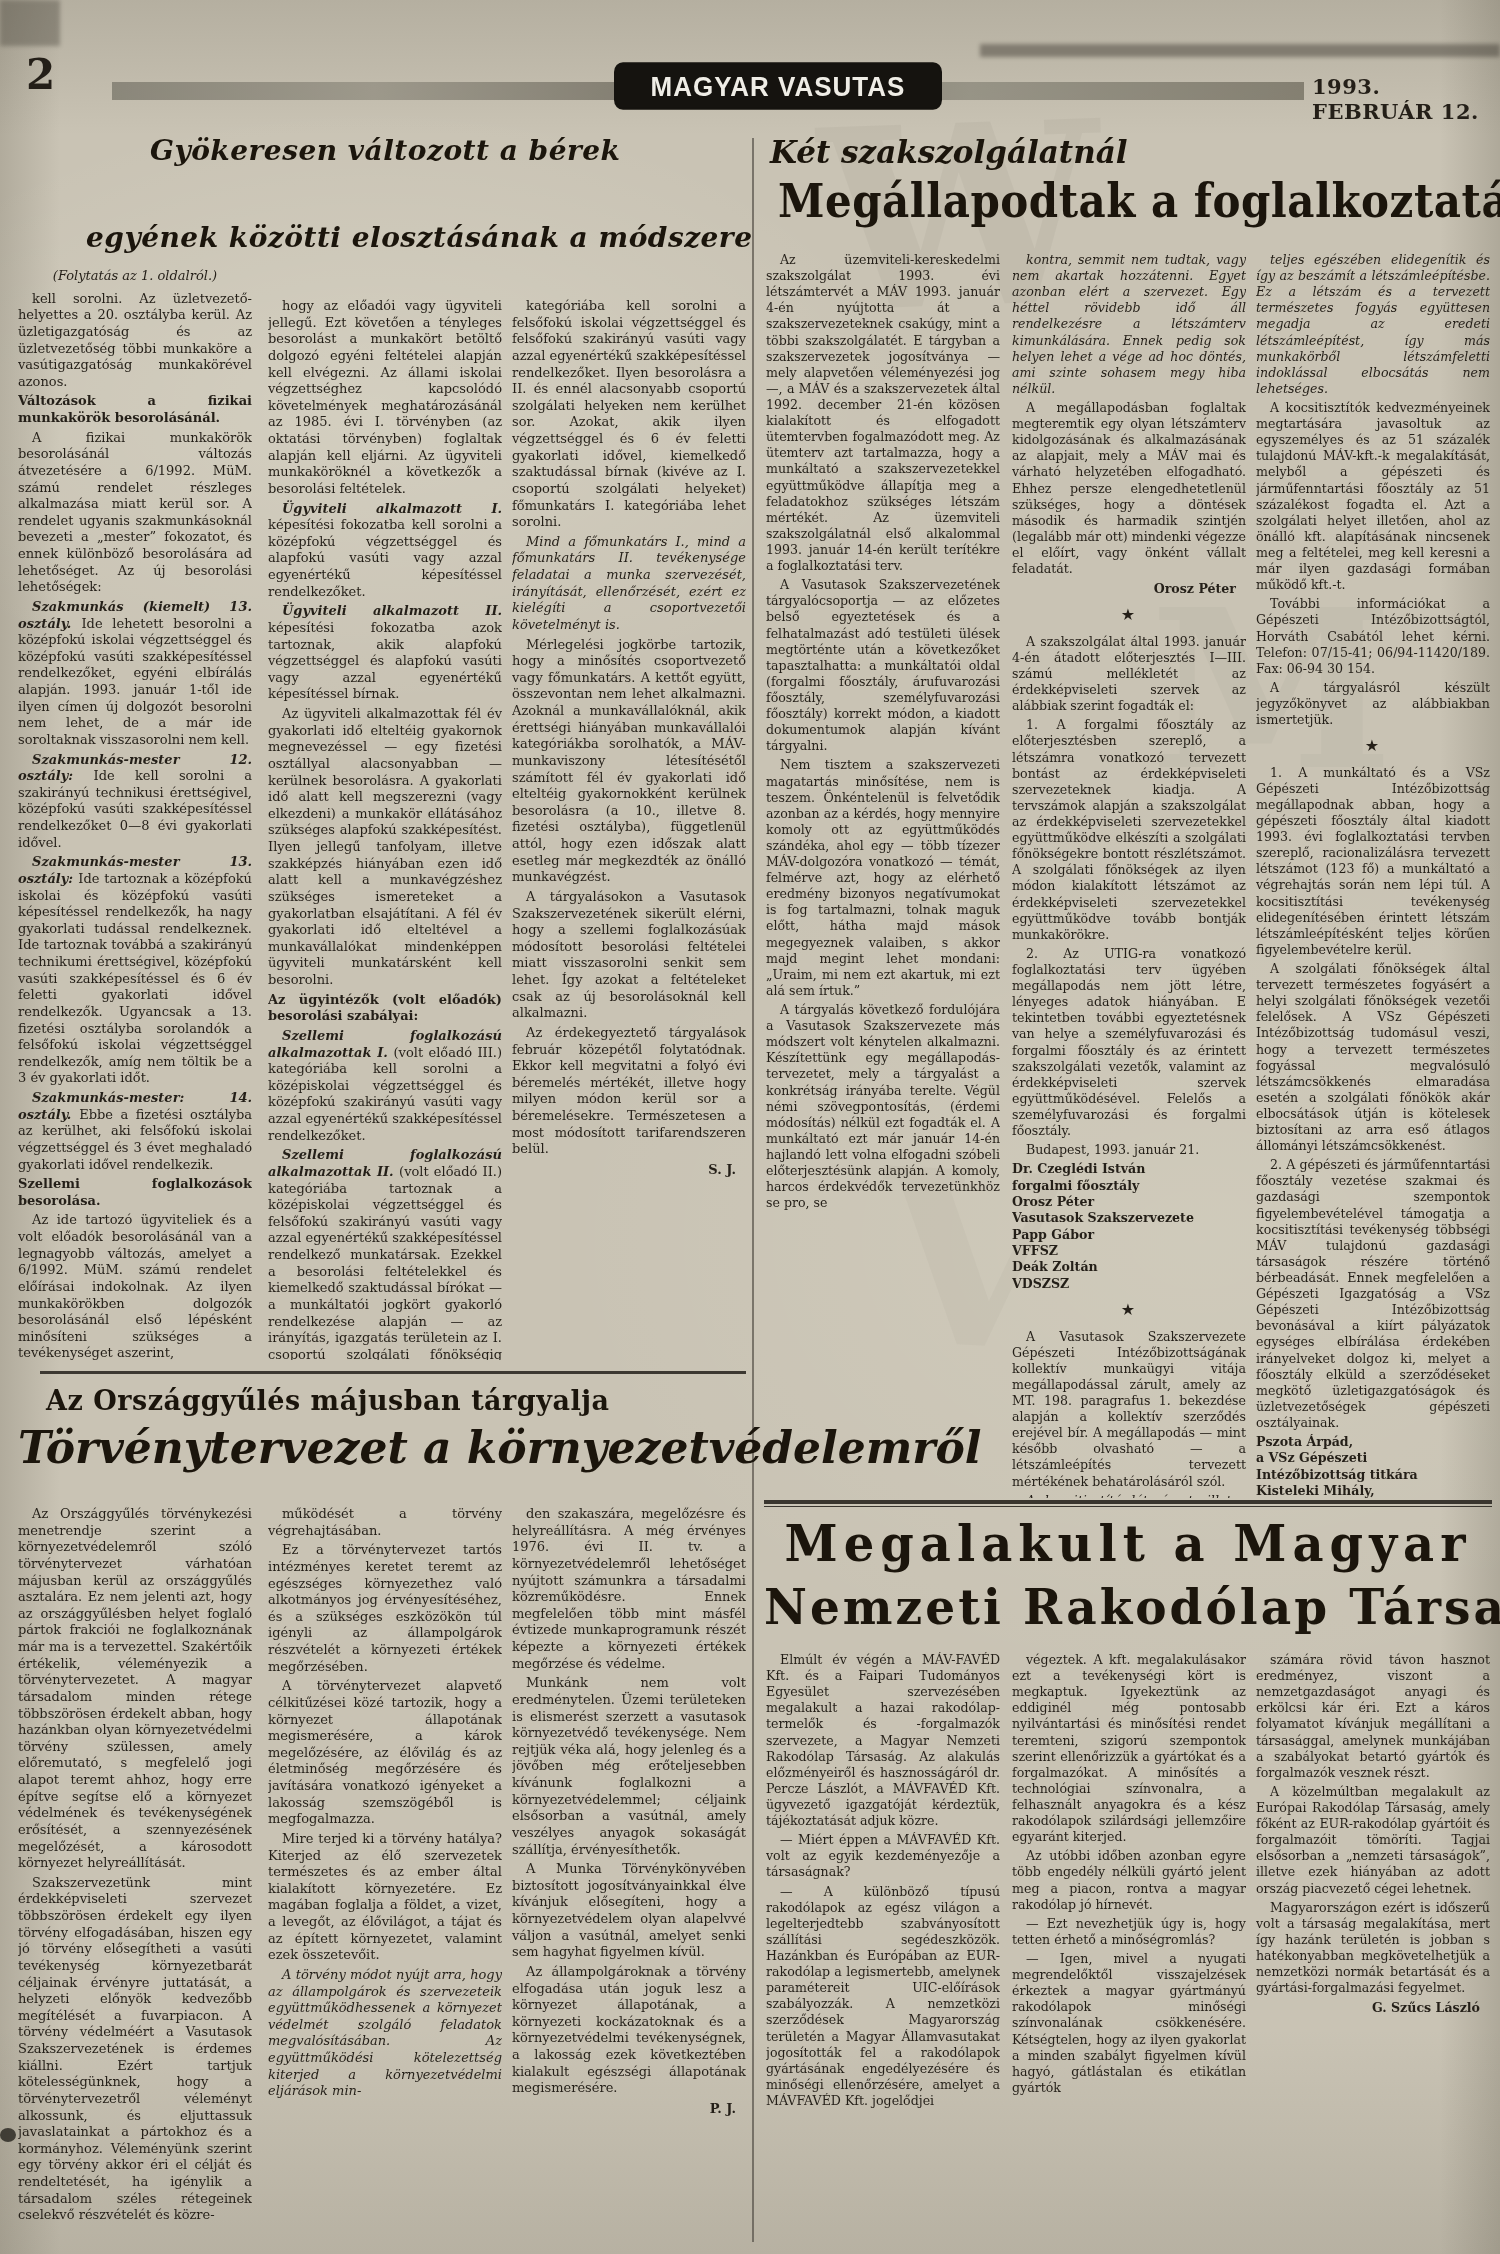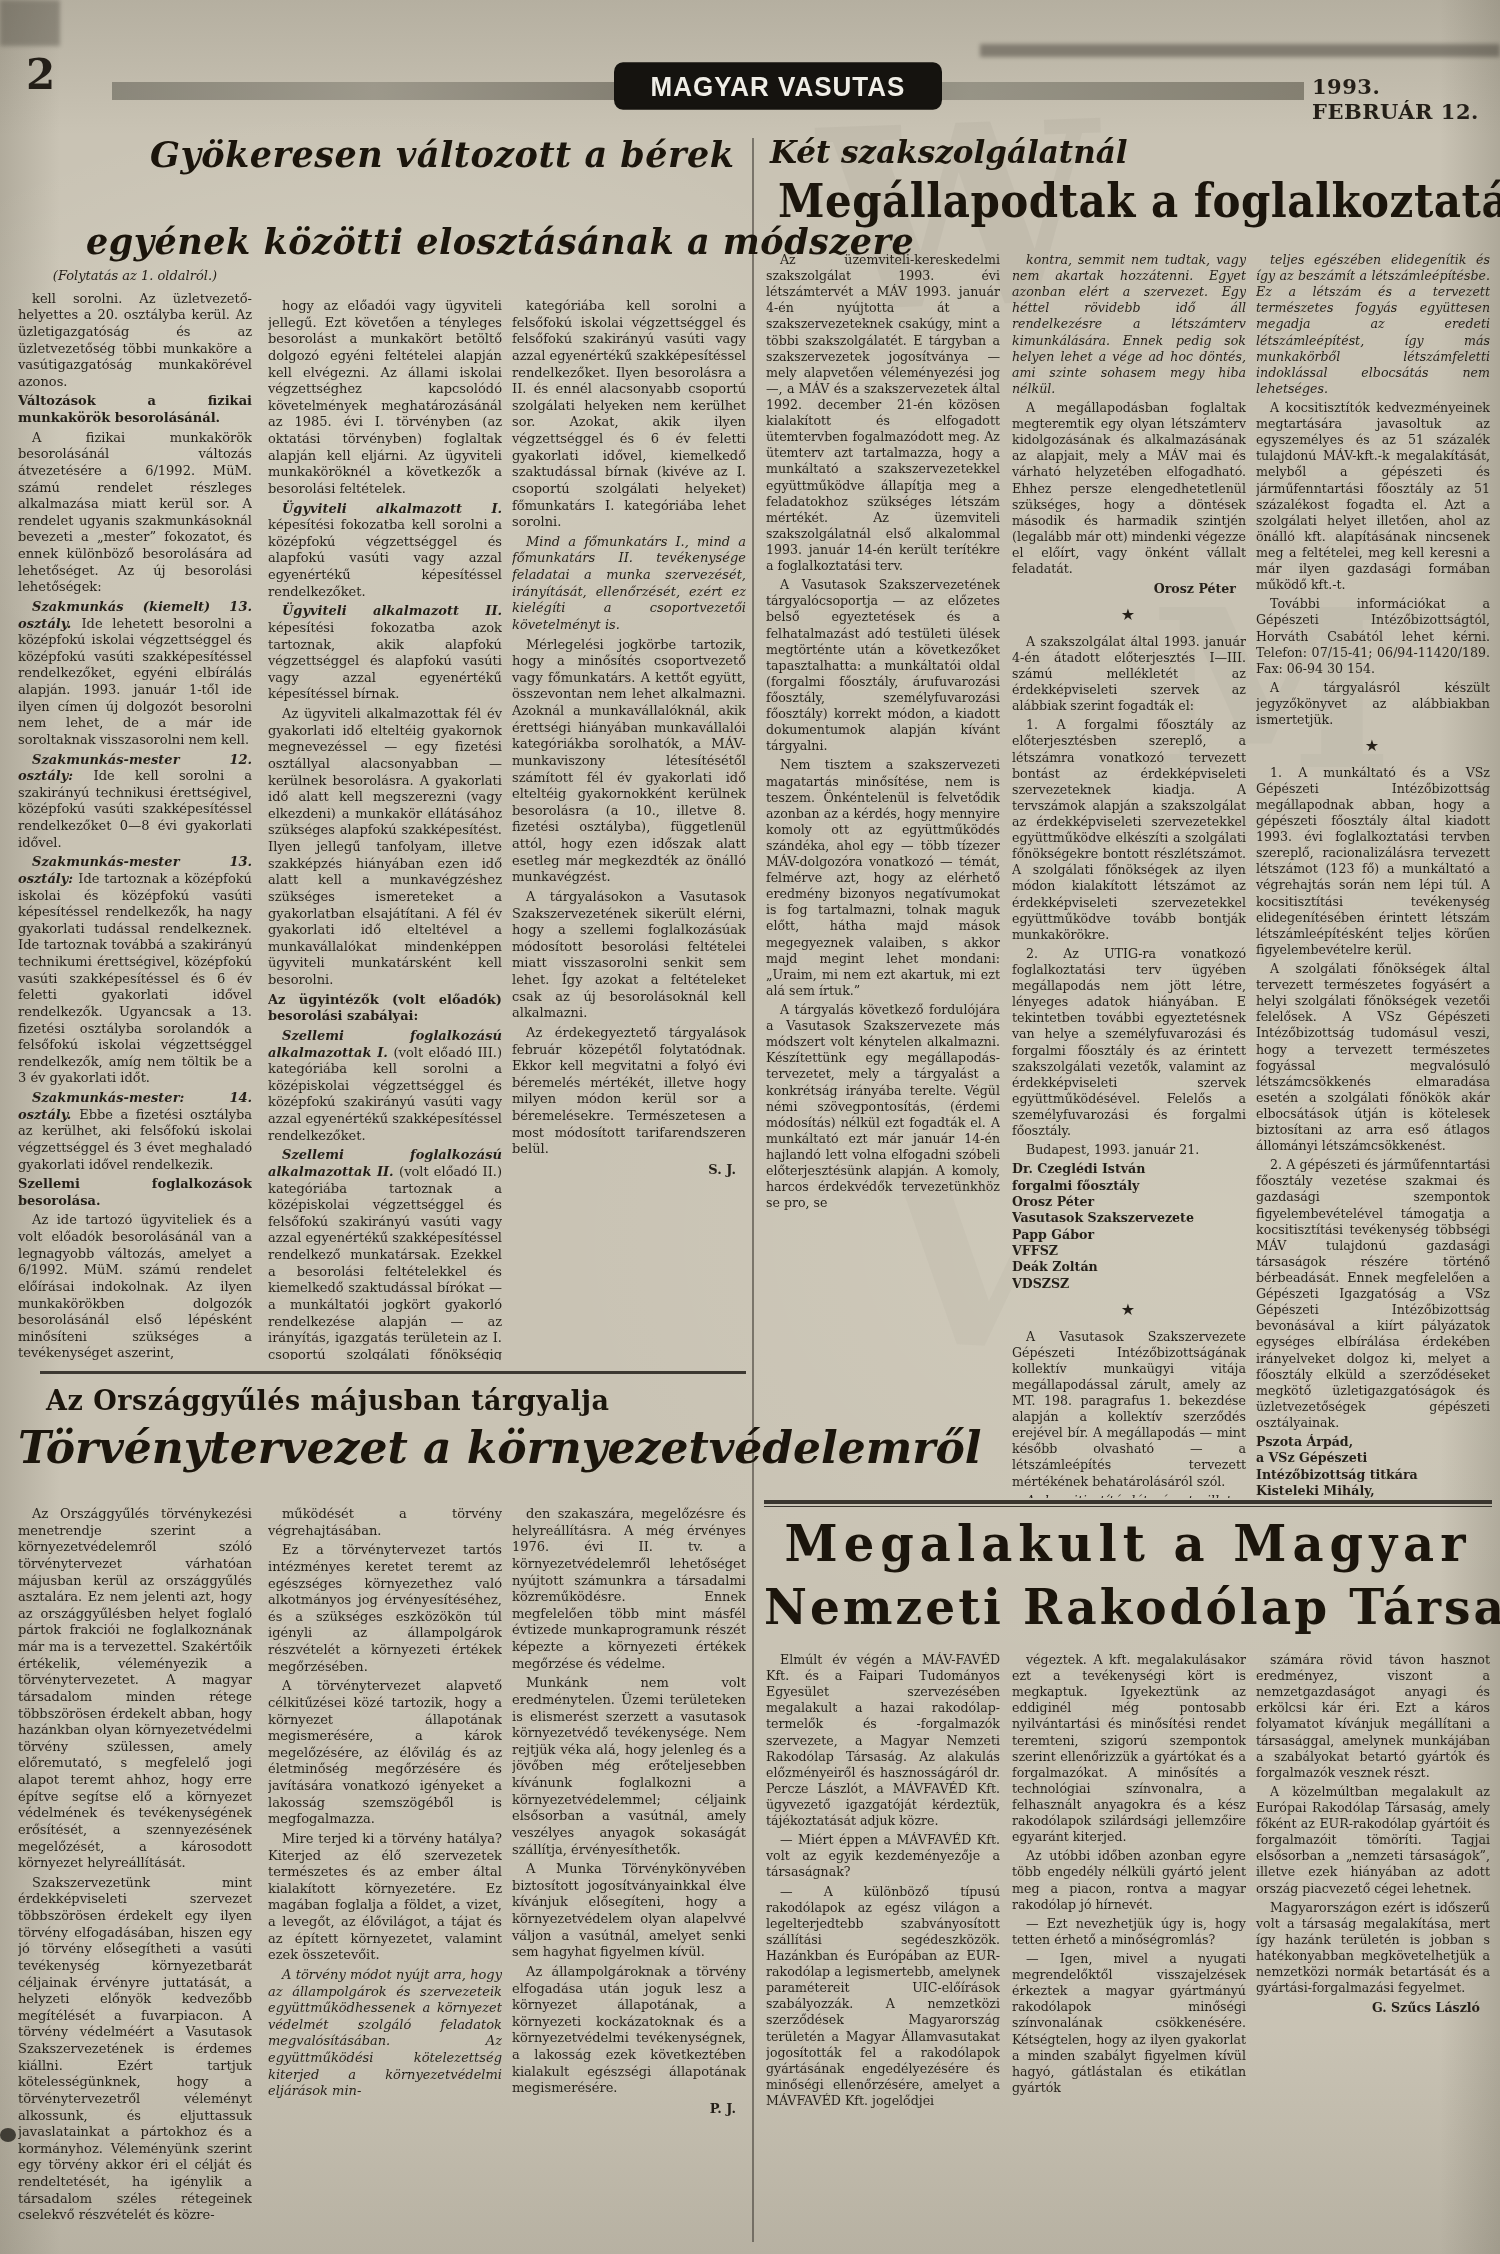--- a/index.html
+++ b/index.html
@@ -26,21 +26,21 @@
     transform:scaleY(1.08);box-shadow:0 0 0 2px #15130f;}
   .date{position:absolute;left:1312px;top:74px;font-size:21px;font-weight:bold;letter-spacing:.5px;}
 
   
   .vrule{position:absolute;left:752px;top:138px;width:2px;height:2104px;background:#4e4a42;opacity:.65;}
   .hrule-env{position:absolute;left:40px;top:1371px;width:706px;height:3px;background:#3c3831;}
   .hrule-pallet{position:absolute;left:764px;top:1500px;width:728px;height:7px;
     border-top:4px solid #3a362f;border-bottom:1px solid #3a362f;box-sizing:border-box;}
 
   
-  .hl-wages{position:absolute;font-style:italic;font-weight:bold;font-size:35px;letter-spacing:.5px;color:#1b150c;white-space:nowrap;}
+  .hl-wages{position:absolute;font-style:italic;font-weight:bold;font-size:28px;letter-spacing:.5px;color:#1b150c;white-space:nowrap;}
   .kicker-emp{position:absolute;left:770px;top:134px;font-style:italic;font-weight:bold;font-size:31px;color:#1b150c;}
   .hl-emp{position:absolute;left:778px;top:174px;width:716px;text-align:center;font-weight:bold;font-size:42px;
     letter-spacing:.5px;transform:scaleY(1.1);transform-origin:top;color:#1b150c;white-space:nowrap;}
   .kicker-env{position:absolute;left:46px;top:1384px;font-weight:bold;font-size:27px;letter-spacing:.5px;transform:scaleY(1.06);transform-origin:top;color:#1b150c;}
   .hl-env{position:absolute;left:18px;top:1422px;width:734px;text-align:center;font-style:italic;font-weight:bold;
     font-size:44px;color:#1b150c;white-space:nowrap;}
   .hl-pallet1{position:absolute;left:764px;top:1514px;width:728px;text-align:center;font-weight:bold;font-size:48px;
     letter-spacing:6px;transform:scaleY(1.04);transform-origin:top;color:#1b150c;white-space:nowrap;}
   .hl-pallet2{position:absolute;left:764px;top:1578px;width:728px;text-align:center;font-weight:bold;font-size:47px;
     letter-spacing:3px;transform:scaleY(1.04);transform-origin:top;color:#1b150c;white-space:nowrap;}

